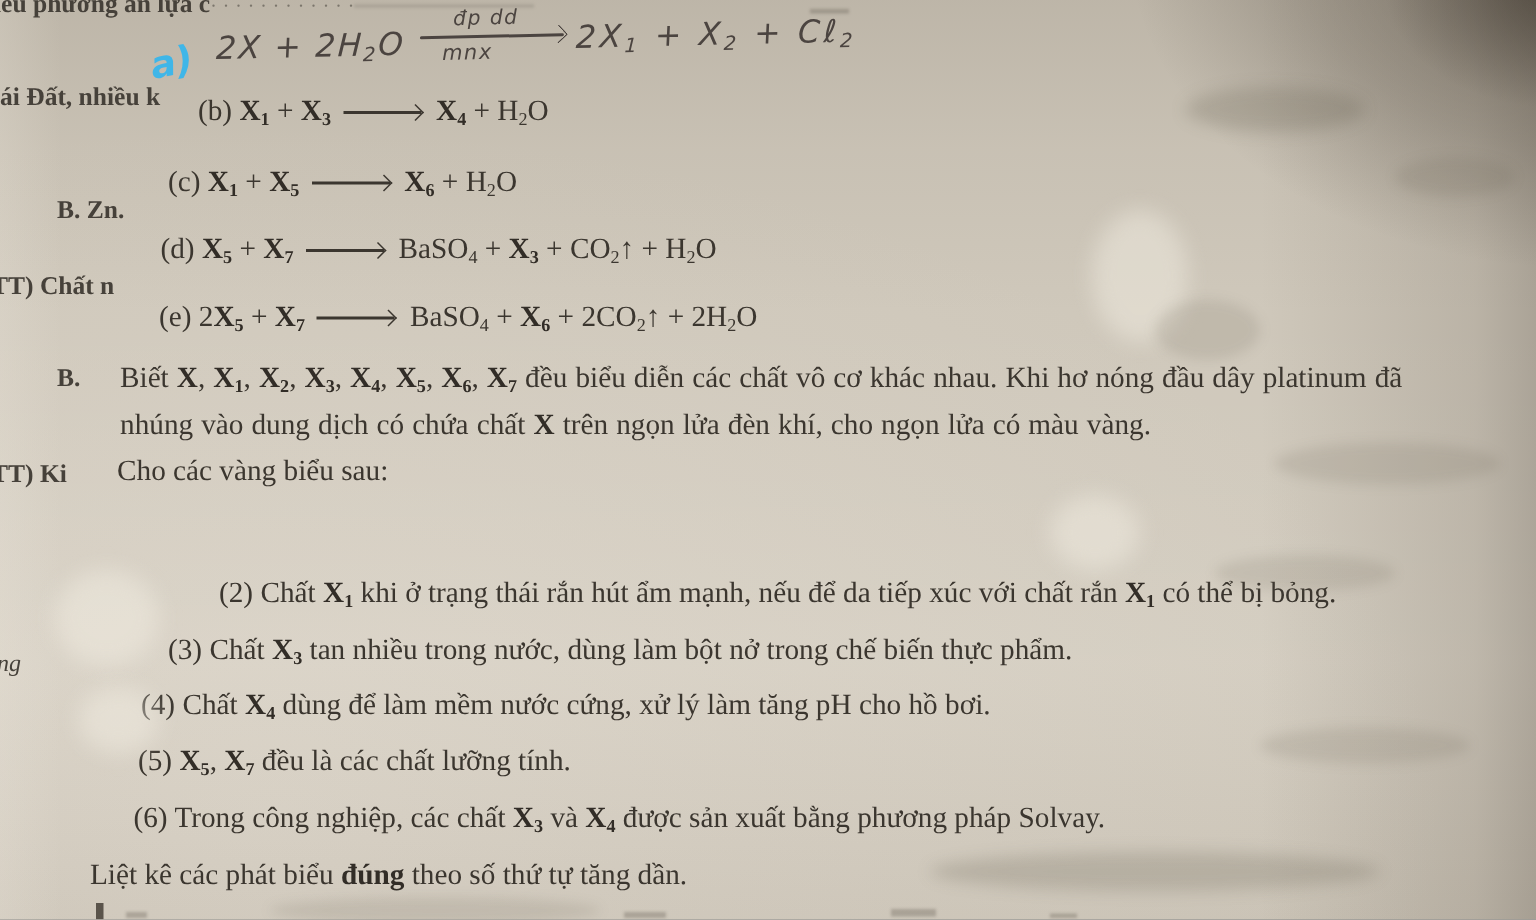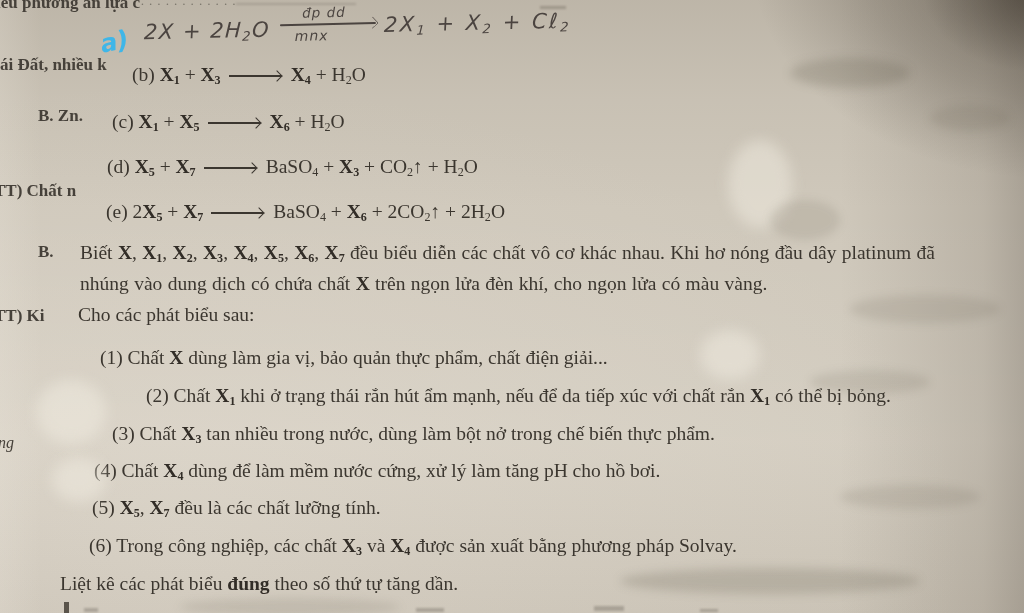--- a/index.html
+++ b/index.html
@@ -50,21 +50,21 @@
   .mark{position:absolute;background:rgba(60,54,46,0.8);pointer-events:none;}
   .faintmark{position:absolute;background:rgba(75,68,58,0.28);filter:blur(1px);pointer-events:none;}
 </style>
 </head>
 <body>
 
 <div id="photo">
 
   <div class="line frag" style="left:-4px;top:-7px;"><span>iều phương án lựa c</span><span class="frag-dots">············</span></div>
   <div class="line frag" style="left:0px;top:55px;">ái Đất, nhiều k</div>
-  <div class="line frag" style="left:38px;top:106px;">B. Zn.</div>
+  <div class="line frag" style="left:38px;top:130px;">B. Zn.</div>
   <div class="line frag" style="left:-6px;top:181px;">TT) Chất n</div>
   <div class="line frag" style="left:38px;top:242px;">B.</div>
   <div class="line frag" style="left:-6px;top:306px;">TT) Ki</div>
   <div class="line frag" style="left:-2px;top:434px;font-style:italic;font-weight:normal;font-size:16px;">ng</div>
 
   <div class="handwriting">
     <span class="hw-label">a)</span>
     <span class="hw-lhs">2X + 2H<sub>2</sub>O</span>
     <span class="hw-frac">
       <span class="hw-frac-top">đp dd</span>
@@ -86,23 +86,22 @@
     <span>(d)</span>
     <span><b>X<sub>5</sub></b> + <b>X<sub>7</sub></b></span><span class="parrow"></span><span>BaSO<sub>4</sub> + <b>X<sub>3</sub></b> + CO<sub>2</sub>↑ + H<sub>2</sub>O</span>
   </div>
   <div class="line print" style="left:106px;top:201px;">
     <span>(e)</span>
     <span>2<b>X<sub>5</sub></b> + <b>X<sub>7</sub></b></span><span class="parrow"></span><span>BaSO<sub>4</sub> + <b>X<sub>6</sub></b> + 2CO<sub>2</sub>↑ + 2H<sub>2</sub>O</span>
   </div>
 
   <div class="line print" style="left:80px;top:237px;white-space:normal;width:885px;line-height:31px;word-spacing:0.5px;">Biết <b>X</b>, <b>X<sub>1</sub></b>, <b>X<sub>2</sub></b>, <b>X<sub>3</sub></b>, <b>X<sub>4</sub></b>, <b>X<sub>5</sub></b>, <b>X<sub>6</sub></b>, <b>X<sub>7</sub></b> đều biểu diễn các chất vô cơ khác nhau. Khi hơ nóng đầu dây platinum đã<br>nhúng vào dung dịch có chứa chất <b>X</b> trên ngọn lửa đèn khí, cho ngọn lửa có màu vàng.</div>
 
-  <div class="line print" style="left:78px;top:304px;">Cho các phát biểu sau:</div>
+  <div class="line print" style="left:78px;top:304px;">Cho các vàng biểu sau:</div>
 
-  <div class="line print" style="left:100px;top:347px;">(1) Chất <b>X</b> dùng làm gia vị, bảo quản thực phẩm, chất điện giải...</div>
   <div class="line print" style="left:98px;top:385px;margin-left:48px;">(2) Chất <b>X<sub>1</sub></b> khi ở trạng thái rắn hút ẩm mạnh, nếu để da tiếp xúc với chất rắn <b>X<sub>1</sub></b> có thể bị bỏng.</div>
   <div class="line print" style="left:112px;top:423px;">(3) Chất <b>X<sub>3</sub></b> tan nhiều trong nước, dùng làm bột nở trong chế biến thực phẩm.</div>
   <div class="line print" style="left:94px;top:460px;">(4) Chất <b>X<sub>4</sub></b> dùng để làm mềm nước cứng, xử lý làm tăng pH cho hồ bơi.</div>
   <div class="line print" style="left:92px;top:497px;text-align:center;">(5) <b>X<sub>5</sub></b>, <b>X<sub>7</sub></b> đều là các chất lưỡng tính.</div>
   <div class="line print" style="left:89px;top:535px;">(6) Trong công nghiệp, các chất <b>X<sub>3</sub></b> và <b>X<sub>4</sub></b> được sản xuất bằng phương pháp Solvay.</div>
 
   <div class="line print" style="left:60px;top:573px;">Liệt kê các phát biểu <b>đúng</b> theo số thứ tự tăng dần.</div>
 
   <div class="mark" style="left:64px;top:602px;width:5px;height:11px;"></div>
   <div class="faintmark" style="left:84px;top:608px;width:14px;height:4px;"></div>

